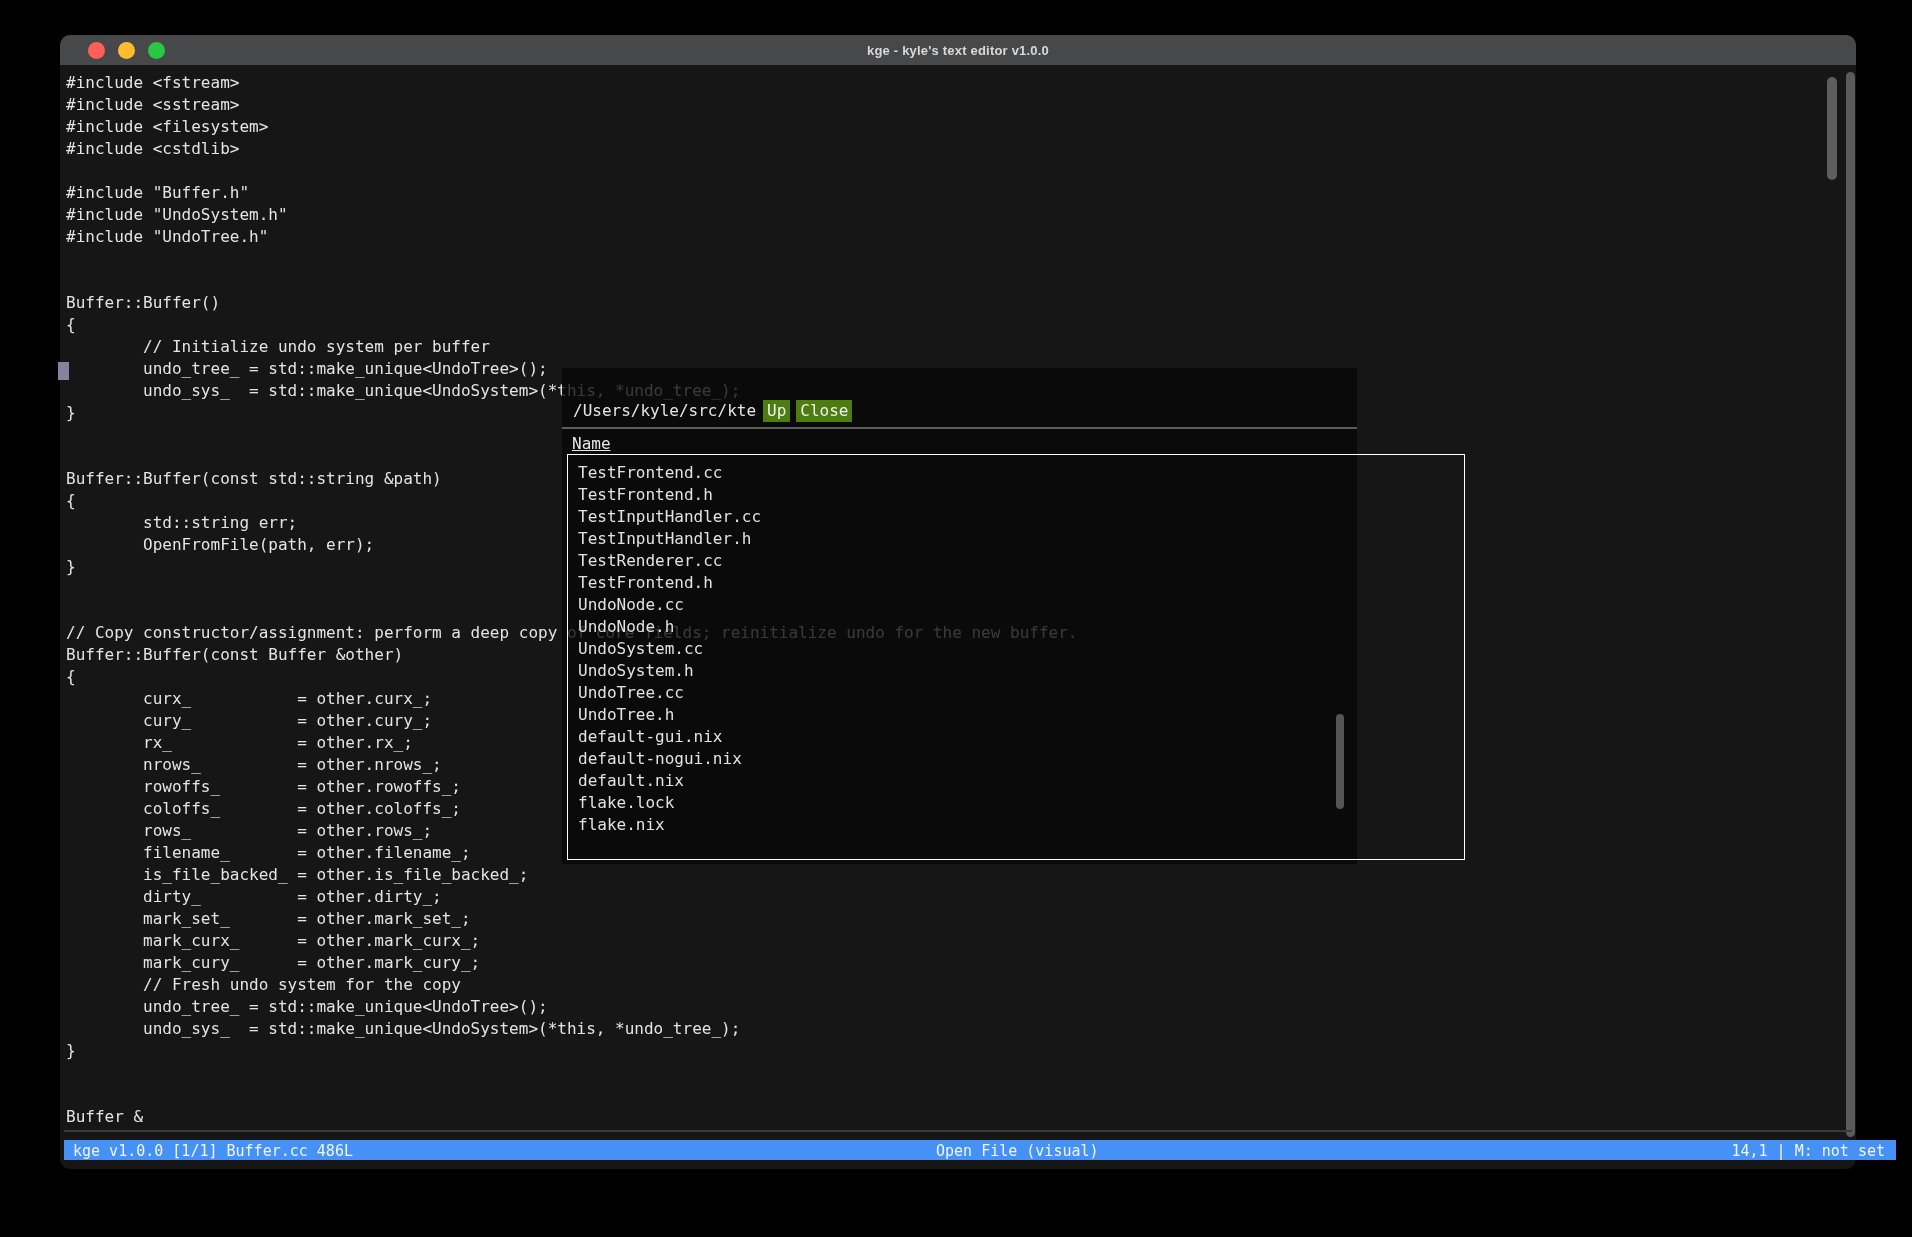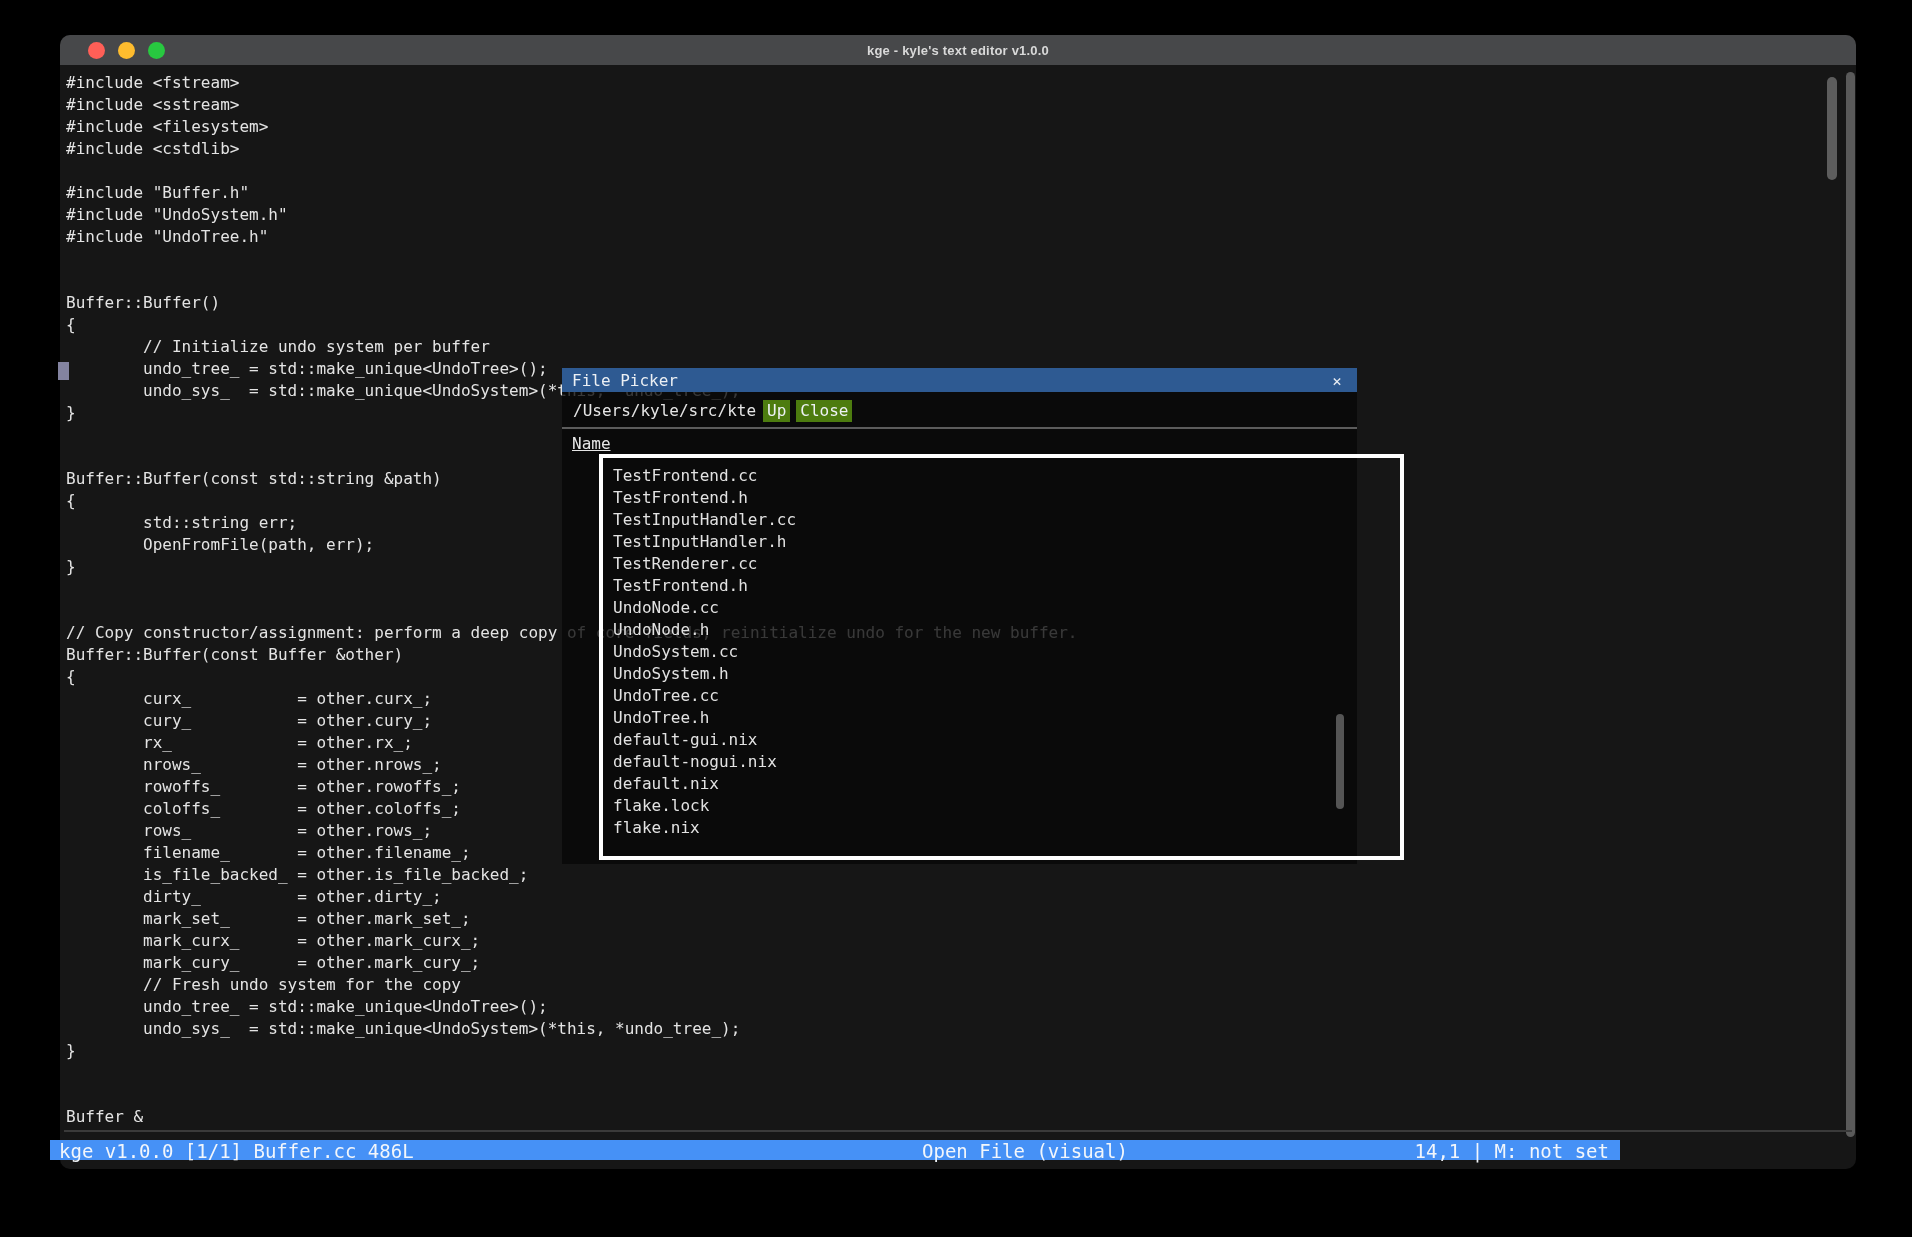--- a/index.html
+++ b/index.html
@@ -75,40 +75,40 @@
     line-height: 22px; padding: 0 4px; margin-left: 6px; vertical-align: top;
   }
   #picker-separator {
     position: absolute; left: 0; top: 59px; width: 795px; height: 1px; background: #5c5c5c;
   }
   #picker-col-header {
     position: absolute; left: 9px; top: 64px; height: 22px; line-height: 22px;
     color: #e6e6e6; font-size: 16px; text-decoration: underline;
   }
   #picker-list {
-    position: absolute; left: 5px; top: 86px; width: 805px; height: 406px;
-    border: 4px solid #ffffff; padding-top: 6px; overflow: hidden; margin-left: 32px;
+    position: absolute; left: 5px; top: 86px; width: 898px; height: 406px;
+    border: 1px solid #ffffff; padding-top: 6px; overflow: hidden;
   }
   .file-item {
     height: 22px; line-height: 22px; padding-left: 9px;
     color: #e2e2e2; font-size: 16px; white-space: nowrap;
   }
   #picker-list-thumb {
     position: absolute; left: 774px; top: 346px; width: 8px; height: 95px;
     background: #555; border-radius: 4px;
   }
 
   
   #statusbar-separator {
     position: absolute; left: 62px; top: 1128px; width: 1788px; height: 1px;
     background: #3a3a3a; z-index: 4;
   }
   #status-bar {
-    position: absolute; left: 48px; top: 1138px; width: 1570px; height: 20px;
-    background: #4691f6; z-index: 12; color: #f2f6fb; font-size: 19px; line-height: 20px;
+    position: absolute; left: 62px; top: 1138px; width: 1832px; height: 20px;
+    background: #4691f6; z-index: 12; color: #f2f6fb; font-size: 15px; line-height: 20px;
     white-space: nowrap;
   }
   #status-left   { position: absolute; left: 8px;  top: 0; }
   #status-center { position: absolute; left: 871px; top: 0; }
   #status-right  { position: absolute; right: 10px; top: 0; }
 </style>
 </head>
 <body>
 
 <div id="screen">
@@ -168,24 +168,20 @@
 
 
 Buffer &amp;</pre>
   <div id="cursor-block"></div>
 
   <div id="editor-scroll-thumb"></div>
   <div id="window-scroll-strip"></div>
 
   <div id="file-picker">
     <div id="picker-body"></div>
-    <div id="picker-titlebar">
-      <span id="picker-title">File Picker</span>
-      <span id="picker-close-x">✕</span>
-    </div>
     <div id="picker-path-row"><span>/Users/kyle/src/kte</span><span class="picker-btn">Up</span><span class="picker-btn">Close</span></div>
     <div id="picker-separator"></div>
     <div id="picker-col-header">Name</div>
     <div id="picker-list">
       <div class="file-item">TestFrontend.cc</div>
       <div class="file-item">TestFrontend.h</div>
       <div class="file-item">TestInputHandler.cc</div>
       <div class="file-item">TestInputHandler.h</div>
       <div class="file-item">TestRenderer.cc</div>
       <div class="file-item">TestFrontend.h</div>

